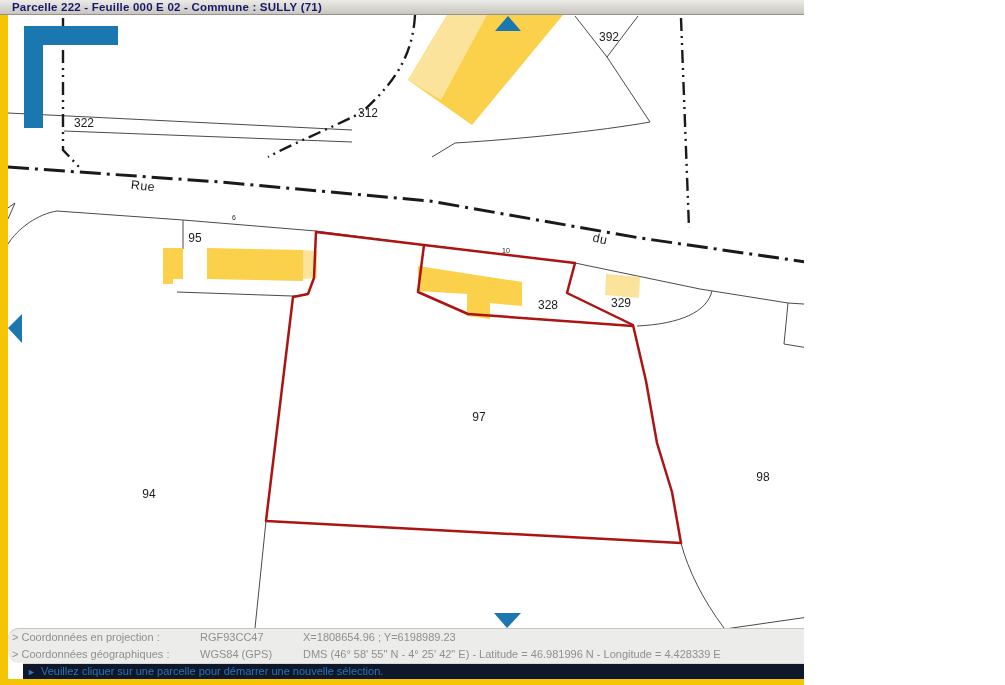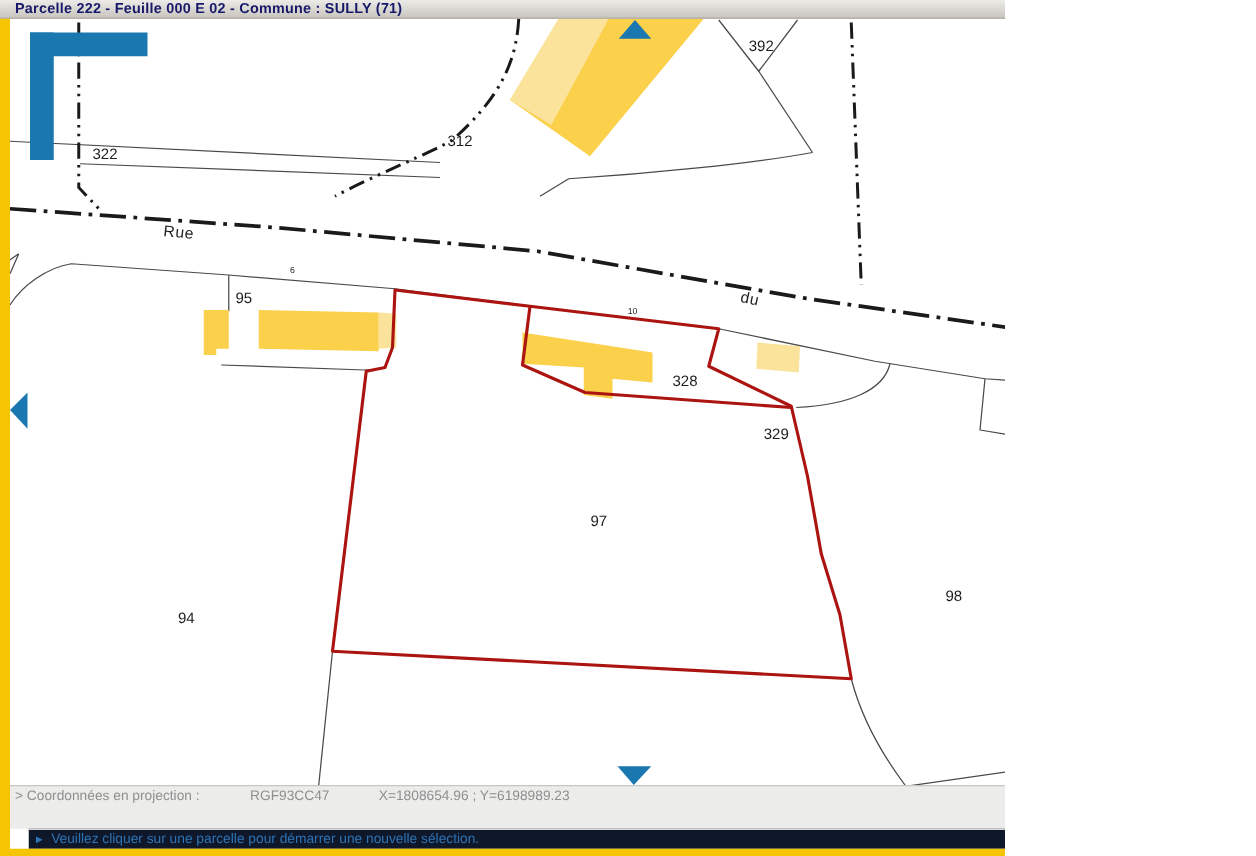--- a/index.html
+++ b/index.html
@@ -40,21 +40,21 @@
   .road-axis{stroke:var(--line-dark);stroke-width:3;fill:none;stroke-dasharray:21 6 3 6;}
   .boundary{stroke:var(--line-dark);stroke-width:2.4;fill:none;stroke-dasharray:13 5 2 5 2 5;}
   .bldg{fill:var(--building-yellow);}
   .bldg-light{fill:var(--building-light-yellow);}
   .selection{stroke:var(--selection-red);stroke-width:2.5;fill:none;stroke-linejoin:round;}
   .chrome{fill:var(--accent-blue);}
   
   .statusbar{
     position:absolute;left:8px;top:628px;width:997px;height:35px;
     background:var(--status-bg);border-top:1px solid #c6c6c2;box-sizing:border-box;
-    color:var(--status-gray-text);font-size:11px;z-index:10;
+    color:var(--status-gray-text);font-size:11px;z-index:10;border-radius:11px;
   }
   .status-row{position:relative;height:17px;line-height:17px;white-space:nowrap;}
   .s-label{position:absolute;left:4px;}
   .s-sys{position:absolute;left:192px;}
   .s-val{position:absolute;left:295px;}
   
   .messagebar{
     position:absolute;left:23px;top:663px;width:997px;height:16px;background:#0f172a;
     border-top:1px solid #d8d8d5;box-sizing:border-box;line-height:15px;
     font-size:11px;color:var(--link-blue);white-space:nowrap;z-index:12;
@@ -144,34 +144,39 @@
         <span class="map-label parcel" style="left: 368px; top: 113px;">312</span>
         <span class="map-label parcel" style="left: 609px; top: 37px;">392</span>
         <span class="map-label parcel" style="left: 985px; top: 82px; margin-left: 38px;">316</span>
         <span class="map-label parcel" style="left: 195px; top: 238px; text-align: right;">95</span>
         <span class="map-label parcel" style="left: 149px; top: 494px;">94</span>
         <span class="map-label parcel" style="left: 479px; top: 417px;">97</span>
         <span class="map-label parcel" style="left: 763px; top: 477px;">98</span>
         <span class="map-label parcel" style="left: 841px; top: 337px;">99</span>
         <span class="map-label parcel" style="left: 973px; top: 523px;">101</span>
         <span class="map-label parcel" style="left: 548px; top: 305px;">328</span>
-        <span class="map-label parcel" style="left: 621px; top: 303px; margin-top: 44px;">329</span>
+        <span class="map-label parcel" style="left: 621px; top: 303px;">329</span>
         <span class="map-label address" style="left: 234px; top: 217px;">6</span>
         <span class="map-label address" style="left: 506px; top: 250px;">10</span>
         <span class="map-label address" style="left: 944px; top: 318px;">16</span>
         <span class="map-label street" style="left: 143px; top: 186px; transform: translate(-50%, -50%) rotate(6deg);">Rue</span>
         <span class="map-label street" style="left: 600px; top: 239px; transform: translate(-50%, -50%) rotate(12deg);">du</span>
       </div>
   </div>
 
   <div class="statusbar">
     <div class="status-row">
       <span class="s-label">&gt; Coordonnées en projection :</span>
       <span class="s-sys">RGF93CC47</span>
       <span class="s-val">X=1808654.96 ; Y=6198989.23</span>
+    </div>
+    <div class="status-row">
+      <span class="s-label">&gt; Coordonnées géographiques :</span>
+      <span class="s-sys">WGS84 (GPS)</span>
+      <span class="s-val">DMS (46° 58' 55" N - 4° 25' 42" E) - Latitude = 46.981996 N - Longitude = 4.428339 E</span>
     </div>
   </div>
 
   <div class="messagebar">
     <span class="play">►</span><span>Veuillez cliquer sur une parcelle pour démarrer une nouvelle sélection.</span>
   </div>
 
   <div class="gray-ext" style="left:868px;top:663px;width:21px;height:15px"></div>
   <div class="gray-ext" style="left:905px;top:663px;width:49px;height:15px"></div>
   <div class="gray-ext" style="left:967px;top:663px;width:38px;height:15px"></div>

